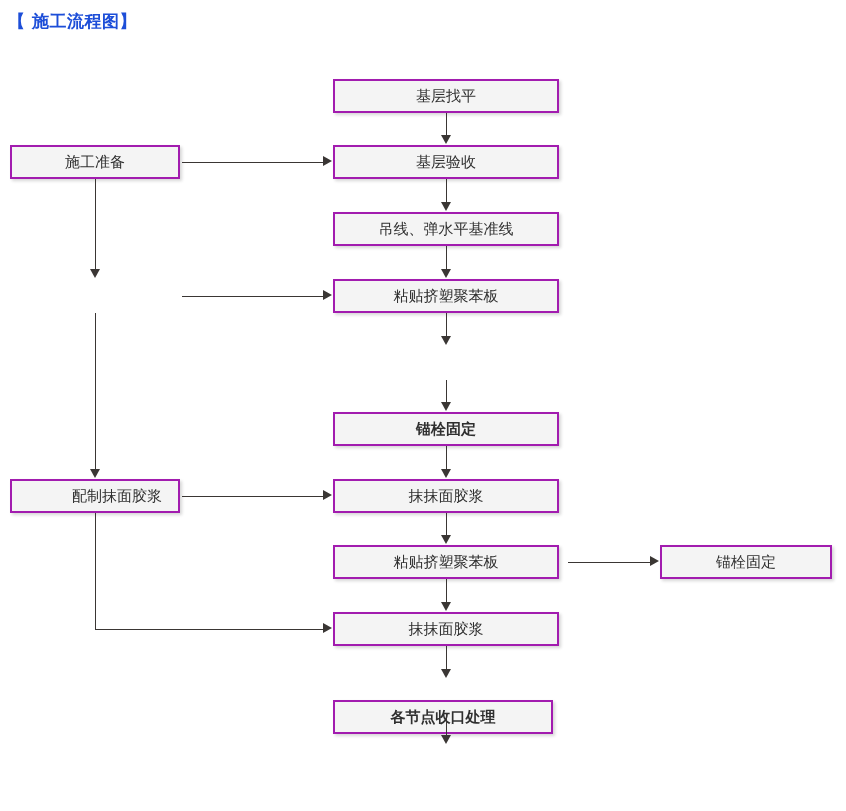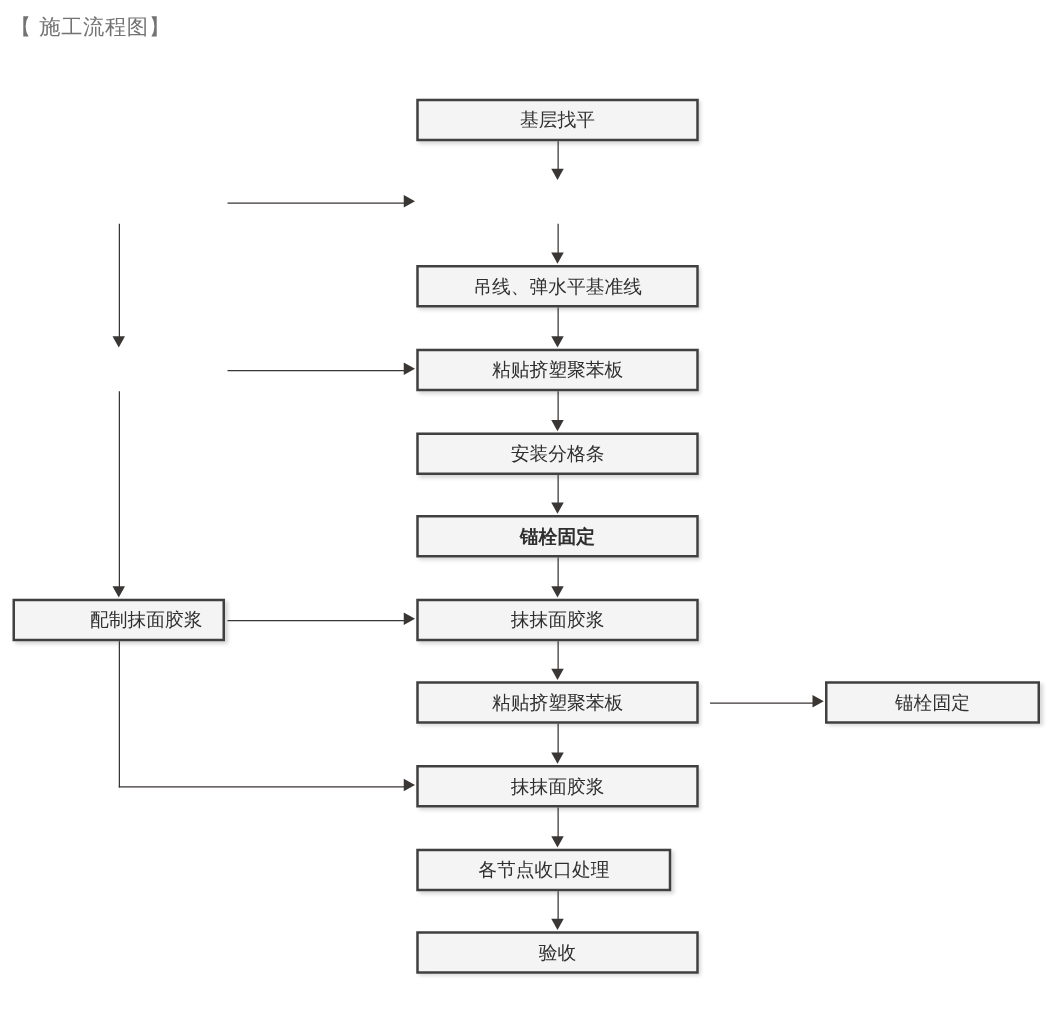--- a/index.html
+++ b/index.html
@@ -13,30 +13,30 @@
     height: 811px;
     background: #ffffff;
     font-family: "DejaVu Sans", "Liberation Sans", sans-serif;
     overflow: hidden;
   }
   #title {
     position: absolute;
     left: 8px;
     top: 10px;
     font-size: 17px;
-    font-weight: normal;
-    color: #737373;
+    font-weight: bold;
+    color: #1d4ed8;
     letter-spacing: 0.5px;
     white-space: nowrap;
   }
   .node {
     position: absolute;
     box-sizing: border-box;
     background: #f4f4f4;
-    border: 2px solid #404040;
+    border: 2px solid #a21caf;
     box-shadow: 2px 2px 3px rgba(0,0,0,0.16);
     display: flex;
     align-items: center;
     justify-content: center;
     color: #2f2f2f;
     font-size: 15px;
     white-space: nowrap;
     line-height: 1;
   }
   
@@ -66,31 +66,31 @@
   }
 </style>
 </head>
 <body>
 
 <div id="canvas">
 
   <div id="title">【 施工流程图】</div>
 
   <div class="node" style="left:333px; top:79px;  width:226px; height:34px;">基层找平</div>
+  <div class="node" style="left:10px;  top:145px; width:170px; height:34px;">施工准备</div>
+  <div class="node" style="left:333px; top:145px; width:226px; height:34px;">基层验收</div>
   <div class="node" style="left:333px; top:212px; width:226px; height:34px;text-align:center;">吊线、弹水平基准线</div>
   <div class="node" style="left:333px; top:279px; width:226px; height:34px;">粘贴挤塑聚苯板</div>
-  <div class="node" style="left:333px; top:346px; width:226px; height:34px;">安装分格条</div>
   <div class="node" style="left:333px; top:412px; width:226px; height:34px;font-weight:bold;">锚栓固定</div>
   <div class="node" style="left:10px;  top:479px; width:170px; height:34px;padding-left:44px;">配制抹面胶浆</div>
   <div class="node" style="left:333px; top:479px; width:226px; height:34px;">抹抹面胶浆</div>
   <div class="node" style="left:333px; top:545px; width:226px; height:34px;">粘贴挤塑聚苯板</div>
   <div class="node" style="left:660px; top:545px; width:172px; height:34px;">锚栓固定</div>
   <div class="node" style="left:333px; top:612px; width:226px; height:34px;">抹抹面胶浆</div>
-  <div class="node" style="left:333px; top:679px; width:204px; height:34px;">各节点收口处理</div>
-  <div class="node" style="left:333px; top:745px; width:226px; height:34px;">验收</div>
+  <div class="node" style="left:333px; top:700px; width:220px; height:34px;font-weight:bold;">各节点收口处理</div>
 
   <div class="edge-v" style="left:446px; top:113px; height:23px;"></div>
   <div class="arrow-down" style="left:441px; top:135px;"></div>
 
   <div class="edge-v" style="left:446px; top:179px; height:24px;"></div>
   <div class="arrow-down" style="left:441px; top:202px;"></div>
 
   <div class="edge-v" style="left:446px; top:246px; height:24px;"></div>
   <div class="arrow-down" style="left:441px; top:269px;"></div>
 

